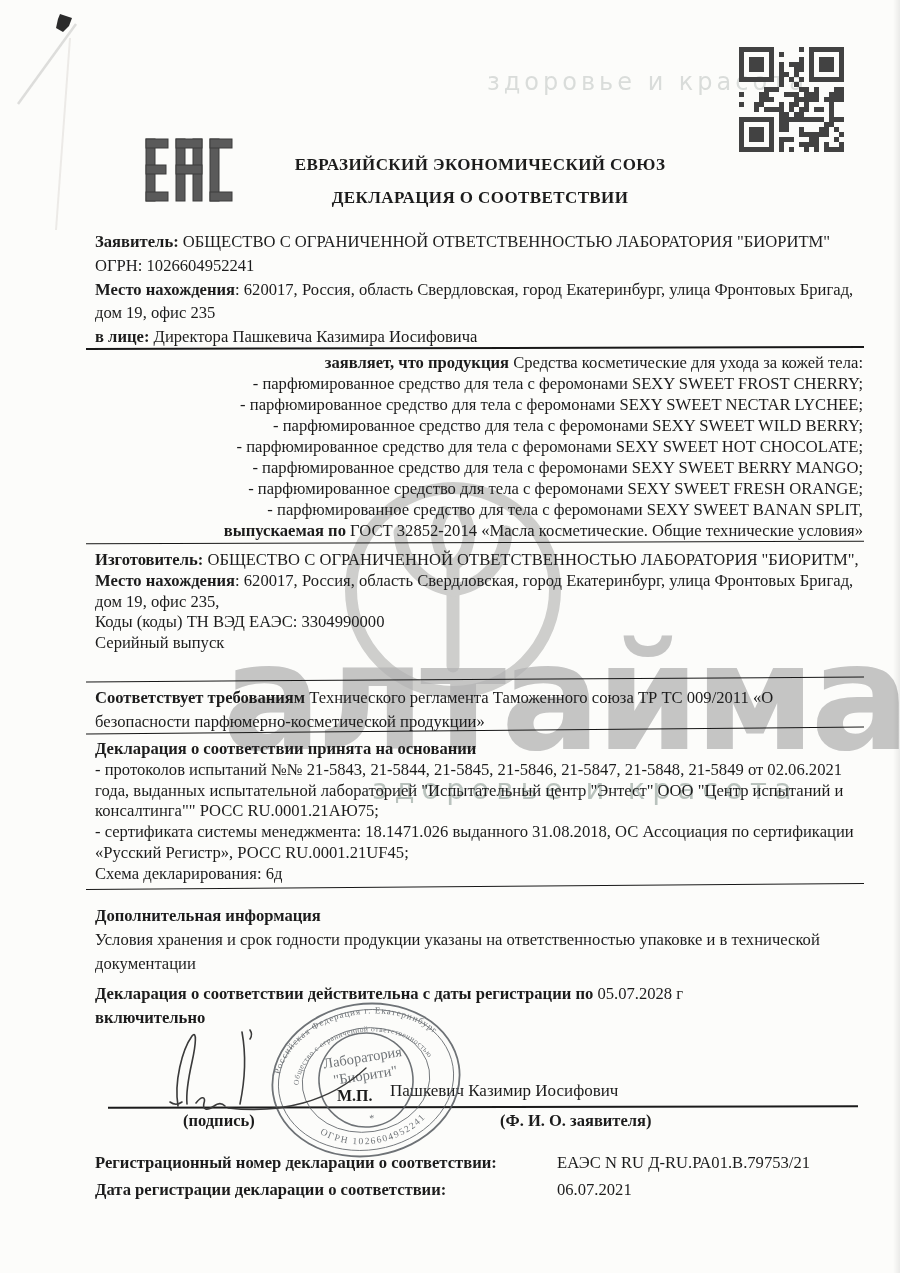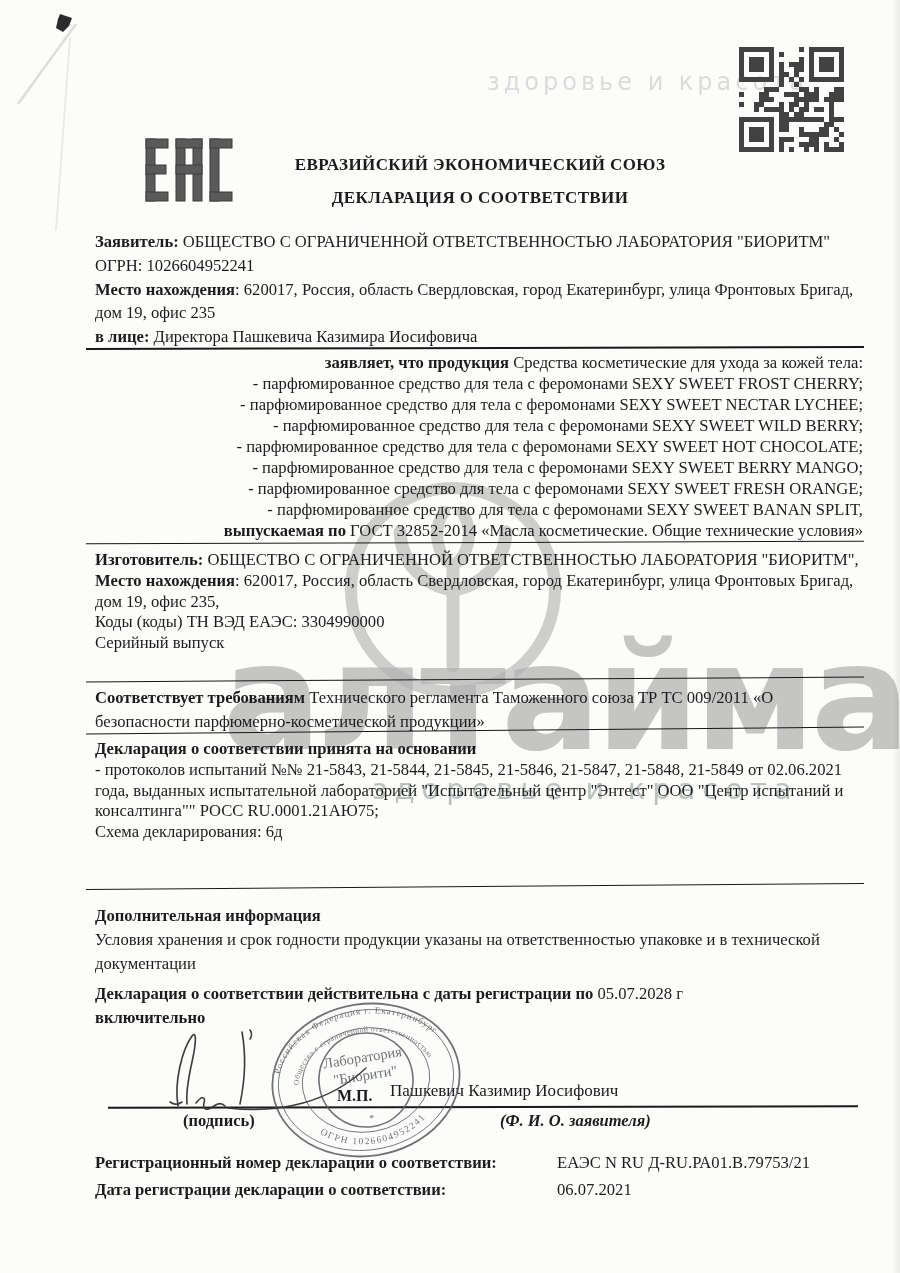--- a/index.html
+++ b/index.html
@@ -349,39 +349,40 @@
 
   <div class="sect" style="top:686px;line-height:24px;">
     <span class="b">Соответствует требованиям</span><span> Технического регламента Таможенного союза ТР ТС 009/2011 «О безопасности парфюмерно-косметической продукции»</span>
   </div>
 
   <div class="rule" style="top:730px;transform:rotate(-.5deg);"></div>
 
   <div class="sect lh208" style="top:739px;">
     <span class="b">Декларация о соответствии принята на основании</span>
     <div>- протоколов испытаний №№ 21-5843, 21-5844, 21-5845, 21-5846, 21-5847, 21-5848, 21-5849 от 02.06.2021 года, выданных испытательной лабораторией "Испытательный центр "Энтест" ООО "Центр испытаний и консалтинга"" РОСС RU.0001.21АЮ75;</div>
+    <div>- сертификата системы менеджмента: 18.1471.026 выданного 31.08.2018, ОС Ассоциация по сертификации «Русский Регистр», РОСС RU.0001.21UF45;</div>
     <div>Схема декларирования: 6д</div>
   </div>
 
   <div class="rule" style="top:886px;transform:rotate(-.45deg);"></div>
 
   <div class="sect" style="top:904px;line-height:24px;">
     <span class="b">Дополнительная информация</span>
     <div>Условия хранения и срок годности продукции указаны на ответственностью упаковке и в технической документации</div>
   </div>
 
   <div class="sect" style="top:982px;line-height:24px;">
     <span class="b">Декларация о соответствии действительна с даты регистрации по</span><span> 05.07.2028 г</span><br>
     <span class="b">включительно</span>
   </div>
 
   <div class="abs" style="left:390px;top:1081px;font-size:17px;">Пашкевич Казимир Иосифович</div>
   <div class="sigline"></div>
   <div class="abs caption" style="left:183px;top:1111px;">(подпись)</div>
-  <div class="abs caption" style="left:500px;top:1111px;font-style:italic;">(Ф. И. О. заявителя)</div>
+  <div class="abs caption" style="left:500px;top:1111px;">(Ф. И. О. заявителя)</div>
   <div class="abs b" style="left:337px;top:1087px;font-size:16px;z-index:4;">М.П.</div>
 
   <div class="sect" style="top:1150px;">
     <div class="regrow">
       <span class="reglabel">Регистрационный номер декларации о соответствии:</span>
       <span>ЕАЭС N RU Д-RU.РА01.В.79753/21</span>
     </div>
     <div class="regrow">
       <span class="reglabel">Дата регистрации декларации о соответствии:</span>
       <span>06.07.2021</span>

